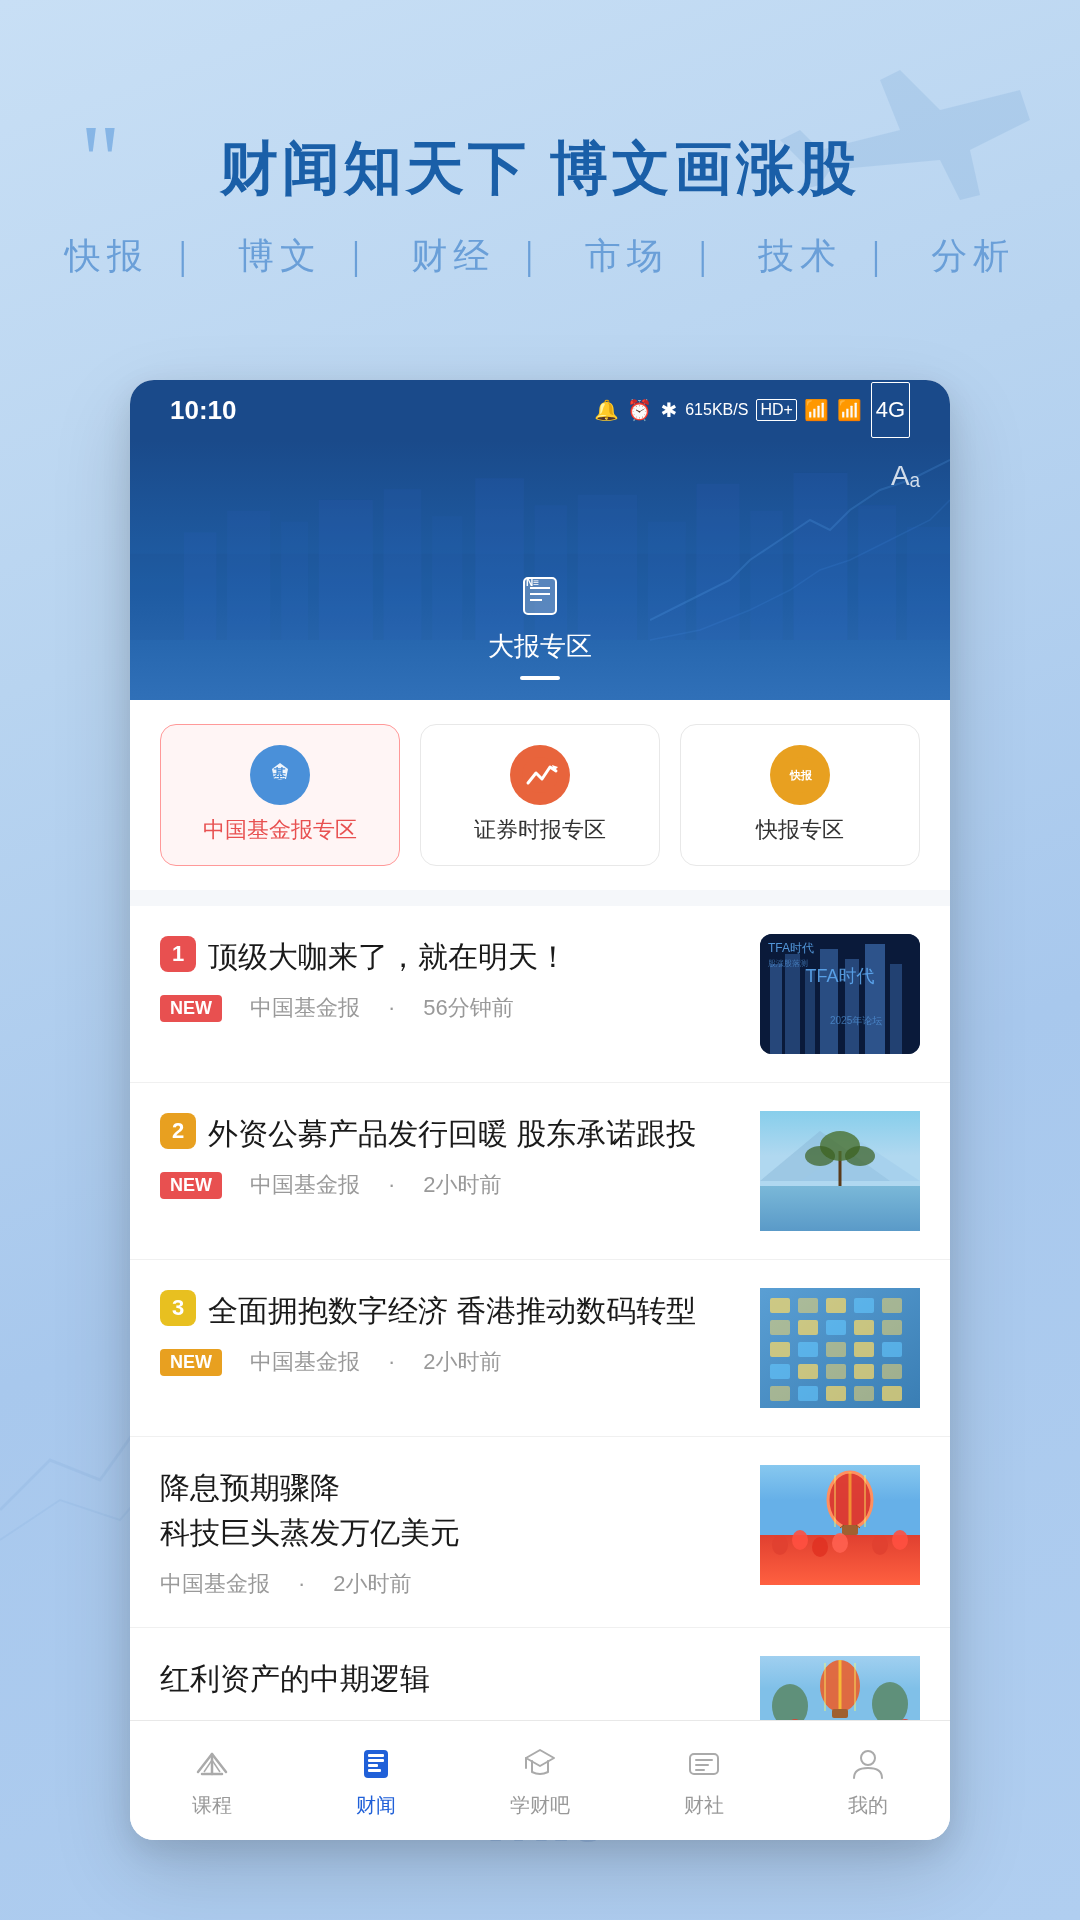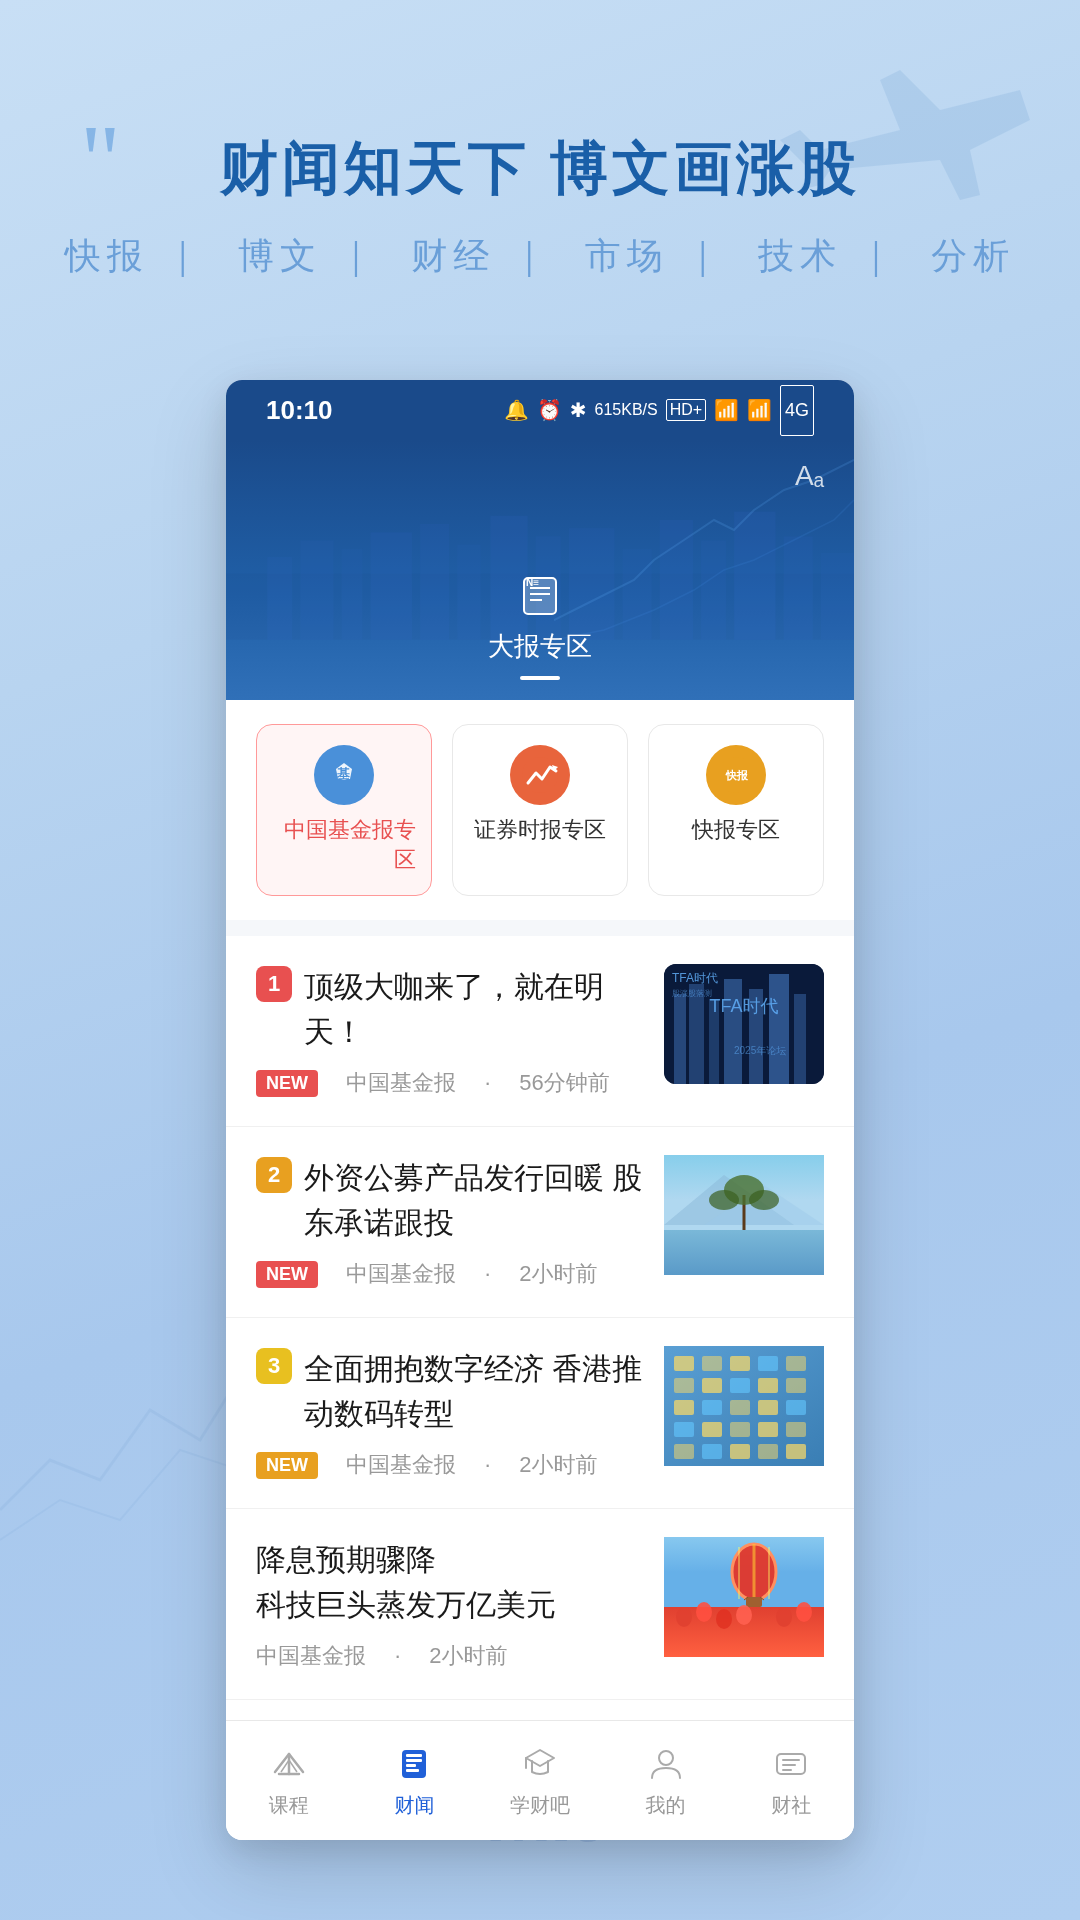--- a/index.html
+++ b/index.html
@@ -60,24 +60,24 @@
       margin: 0 8px;
       color: #6a9fd8;
     }
 
     
     .phone-mockup {
       position: absolute;
       top: 380px;
       left: 50%;
       transform: translateX(-50%);
-      width: 628px;
+      width: 820px;
       height: 1460px;
       background: white;
-      border-radius: 16px;
+      border-radius: 24px;
       box-shadow: 0 30px 80px rgba(0,0,0,0.15), 0 10px 30px rgba(0,0,0,0.1);
       overflow: hidden;
       z-index: 3;
     }
 
     
     .status-bar {
       background: #1a4a8a;
       height: 60px;
       display: flex;
@@ -374,21 +374,21 @@
   <div class="status-bar">
     <span class="status-time">10:10</span>
     <div class="status-icons">
       <span>🔔</span>
       <span>⏰</span>
       <span>✱</span>
       <span style="font-size:16px;">615<br style="display:none">KB/S</span>
       <span style="font-size:16px;border:1px solid white;padding:1px 3px;border-radius:2px;">HD+</span>
       <span>📶</span>
       <span>📶</span>
-      <span style="border:1px solid white;padding:14px 4px;border-radius:2px;font-size:18px;">4G</span>
+      <span style="border:1px solid white;padding:14px 4px;border-radius:2px;font-size:22px;">4G</span>
     </div>
   </div>
 
   <div class="app-header">
 
     <svg class="city-svg" viewBox="0 0 760 180">
       <rect x="0" y="100" width="760" height="80" fill="rgba(30,60,120,0.3)"></rect>
       <rect x="50" y="80" width="30" height="100" fill="rgba(50,100,200,0.4)"></rect>
       <rect x="90" y="60" width="40" height="120" fill="rgba(50,100,200,0.35)"></rect>
       <rect x="140" y="70" width="25" height="110" fill="rgba(50,100,200,0.3)"></rect>
@@ -715,35 +715,35 @@
           <path d="M4,12 L4,22" stroke="#aaa" stroke-width="2" stroke-linecap="round"></path>
           <path d="M10,15 L10,26 Q18,30 26,26 L26,15" stroke="#aaa" stroke-width="2" fill="none" stroke-linecap="round" stroke-linejoin="round"></path>
         </svg>
       </div>
       <span class="nav-label">学财吧</span>
     </div>
 
     <div class="nav-item">
       <div class="nav-icon">
         <svg class="nav-svg" viewBox="0 0 36 36">
-          <circle cx="18" cy="12" r="7" stroke="#aaa" stroke-width="2" fill="none"></circle>
-          <path d="M4,32 Q4,22 18,22 Q32,22 32,32" stroke="#aaa" stroke-width="2" fill="none" stroke-linecap="round"></path>
-        </svg>
-      </div>
-      <span class="nav-label">我的</span>
-    </div>
-
-    <div class="nav-item">
-      <div class="nav-icon">
-        <svg class="nav-svg" viewBox="0 0 36 36">
           <rect x="4" y="8" width="28" height="20" rx="4" stroke="#aaa" stroke-width="2" fill="none"></rect>
           <line x1="10" y1="14" x2="26" y2="14" stroke="#aaa" stroke-width="2" stroke-linecap="round"></line>
           <line x1="10" y1="19" x2="22" y2="19" stroke="#aaa" stroke-width="2" stroke-linecap="round"></line>
           <line x1="10" y1="24" x2="18" y2="24" stroke="#aaa" stroke-width="2" stroke-linecap="round"></line>
         </svg>
       </div>
       <span class="nav-label">财社</span>
     </div>
+
+    <div class="nav-item">
+      <div class="nav-icon">
+        <svg class="nav-svg" viewBox="0 0 36 36">
+          <circle cx="18" cy="12" r="7" stroke="#aaa" stroke-width="2" fill="none"></circle>
+          <path d="M4,32 Q4,22 18,22 Q32,22 32,32" stroke="#aaa" stroke-width="2" fill="none" stroke-linecap="round"></path>
+        </svg>
+      </div>
+      <span class="nav-label">我的</span>
+    </div>
   </div>
 
 </div>
 
 <div style="position:absolute; bottom: 60px; left:50%; transform:translateX(-50%); font-size:80px; font-weight:900; color:rgba(30,80,160,0.15); letter-spacing:-2px; z-index:1;">MIt</div>
 
 </body></html>

